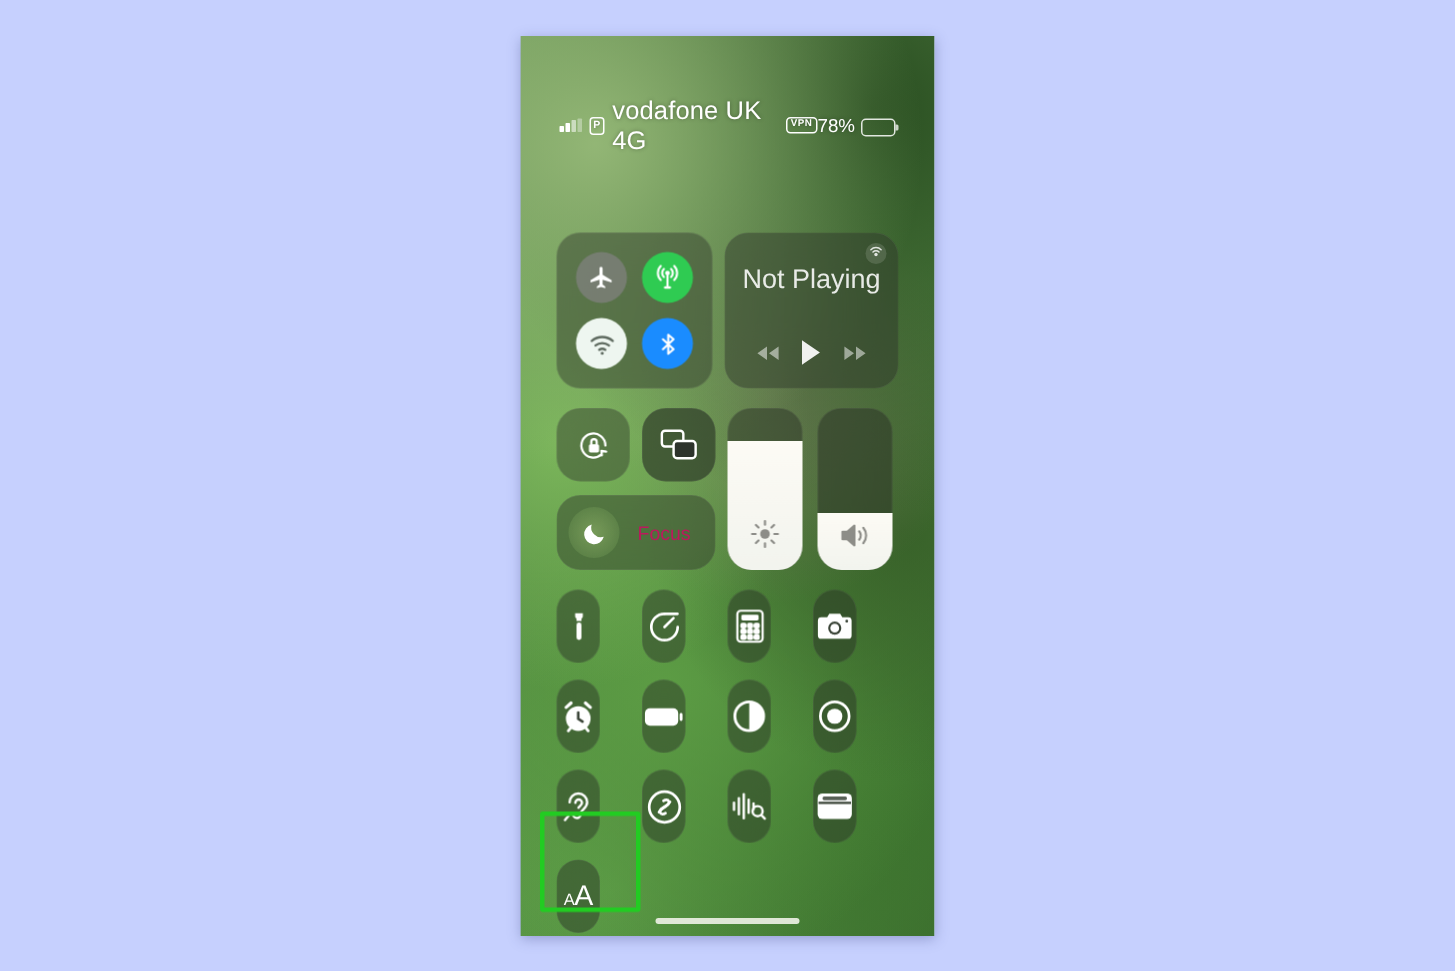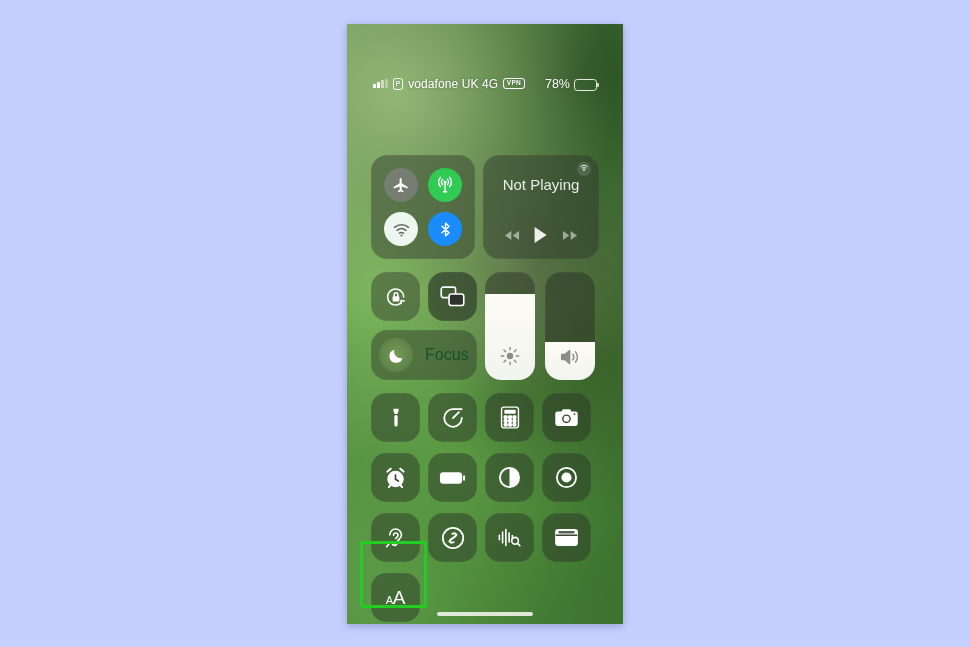--- a/index.html
+++ b/index.html
@@ -70,21 +70,21 @@
 
   .sim-badge {
     border: 1.2px solid #fff;
     border-radius: 2.5px;
     font-size: 7px;
     line-height: 1;
     padding: 1.5px 2px;
     margin-right: 5px;
     font-weight: 700;
   }
-  .carrier-name { font-size: 12px; letter-spacing: .1px; }
+  .carrier-name { font-size: 17px; letter-spacing: .1px; }
   .vpn-badge {
     margin-left: 5px;
     border: 1.2px solid #fff;
     border-radius: 3px;
     font-size: 6.5px;
     font-weight: 700;
     padding: 1.5px 2.5px;
     line-height: 1;
     letter-spacing: .3px;
   }
@@ -133,21 +133,21 @@
   #btn-wifi       { left: 13px; top: 57px;  background: #eef6f0; }
   #btn-bluetooth  { left: 57px; top: 57px;  background: #1a8cff; }
 
   
   #now-playing { left: 136px; top: 131px; width: 116px; height: 104px; }
   #airplay-icon { position: absolute; right: 7px; top: 6px; width: 16px; height: 16px; opacity: .85; }
   .np-title {
     position: absolute; left: 0; right: 0; top: 21px;
     text-align: center;
     color: rgba(255,255,255,0.88);
-    font-size: 15px;
+    font-size: 18px;
   }
   .np-controls {
     position: absolute; left: 0; right: 0; bottom: 15px;
     display: flex; justify-content: space-around; align-items: center;
     padding: 0 14px;
   }
   .np-controls > * { opacity: .92; }
 
   
   #btn-rotation { left: 24px;  top: 248px; width: 49px; height: 49px; }
@@ -156,21 +156,21 @@
 
   
   #btn-focus { left: 24px; top: 306px; width: 106px; height: 50px; display: flex; align-items: center; }
   .focus-moon-wrap {
     width: 34px; height: 34px; border-radius: 50%;
     margin-left: 8px;
     background: radial-gradient(circle at 50% 50%, rgba(150,185,110,0.55), rgba(90,135,70,0.25));
     display: flex; align-items: center; justify-content: center;
     flex: none;
   }
-  .focus-label { color: #14532d; font-size: 16px; margin-left: 12px; }
+  .focus-label { color: #be185d; font-size: 13px; margin-left: 12px; }
 
   
   .slider {
     position: absolute;
     width: 50px; height: 108px;
     border-radius: 16px;
     overflow: hidden;
     background: rgba(38,42,36,0.45);
     backdrop-filter: blur(18px);
     -webkit-backdrop-filter: blur(18px);
@@ -185,21 +185,21 @@
   }
   .slider-glyph {
     position: absolute; left: 0; right: 0; bottom: 13px;
     display: flex; justify-content: center;
     color: #8d8d88;
   }
 
   
   .tile {
     position: absolute;
-    width: 49px; height: 49px;
+    width: 29px; height: 49px;
     border-radius: 15px;
     background: rgba(40,46,38,0.45);
     backdrop-filter: blur(18px);
     -webkit-backdrop-filter: blur(18px);
     box-shadow: inset 0 0 0 .5px rgba(255,255,255,0.07);
     display: flex; align-items: center; justify-content: center;
   }
   .col1 { left: 24px; }  .col2 { left: 81px; }
   .col3 { left: 138px; } .col4 { left: 195px; }
   .row1 { top: 369px; }  .row2 { top: 429px; }

